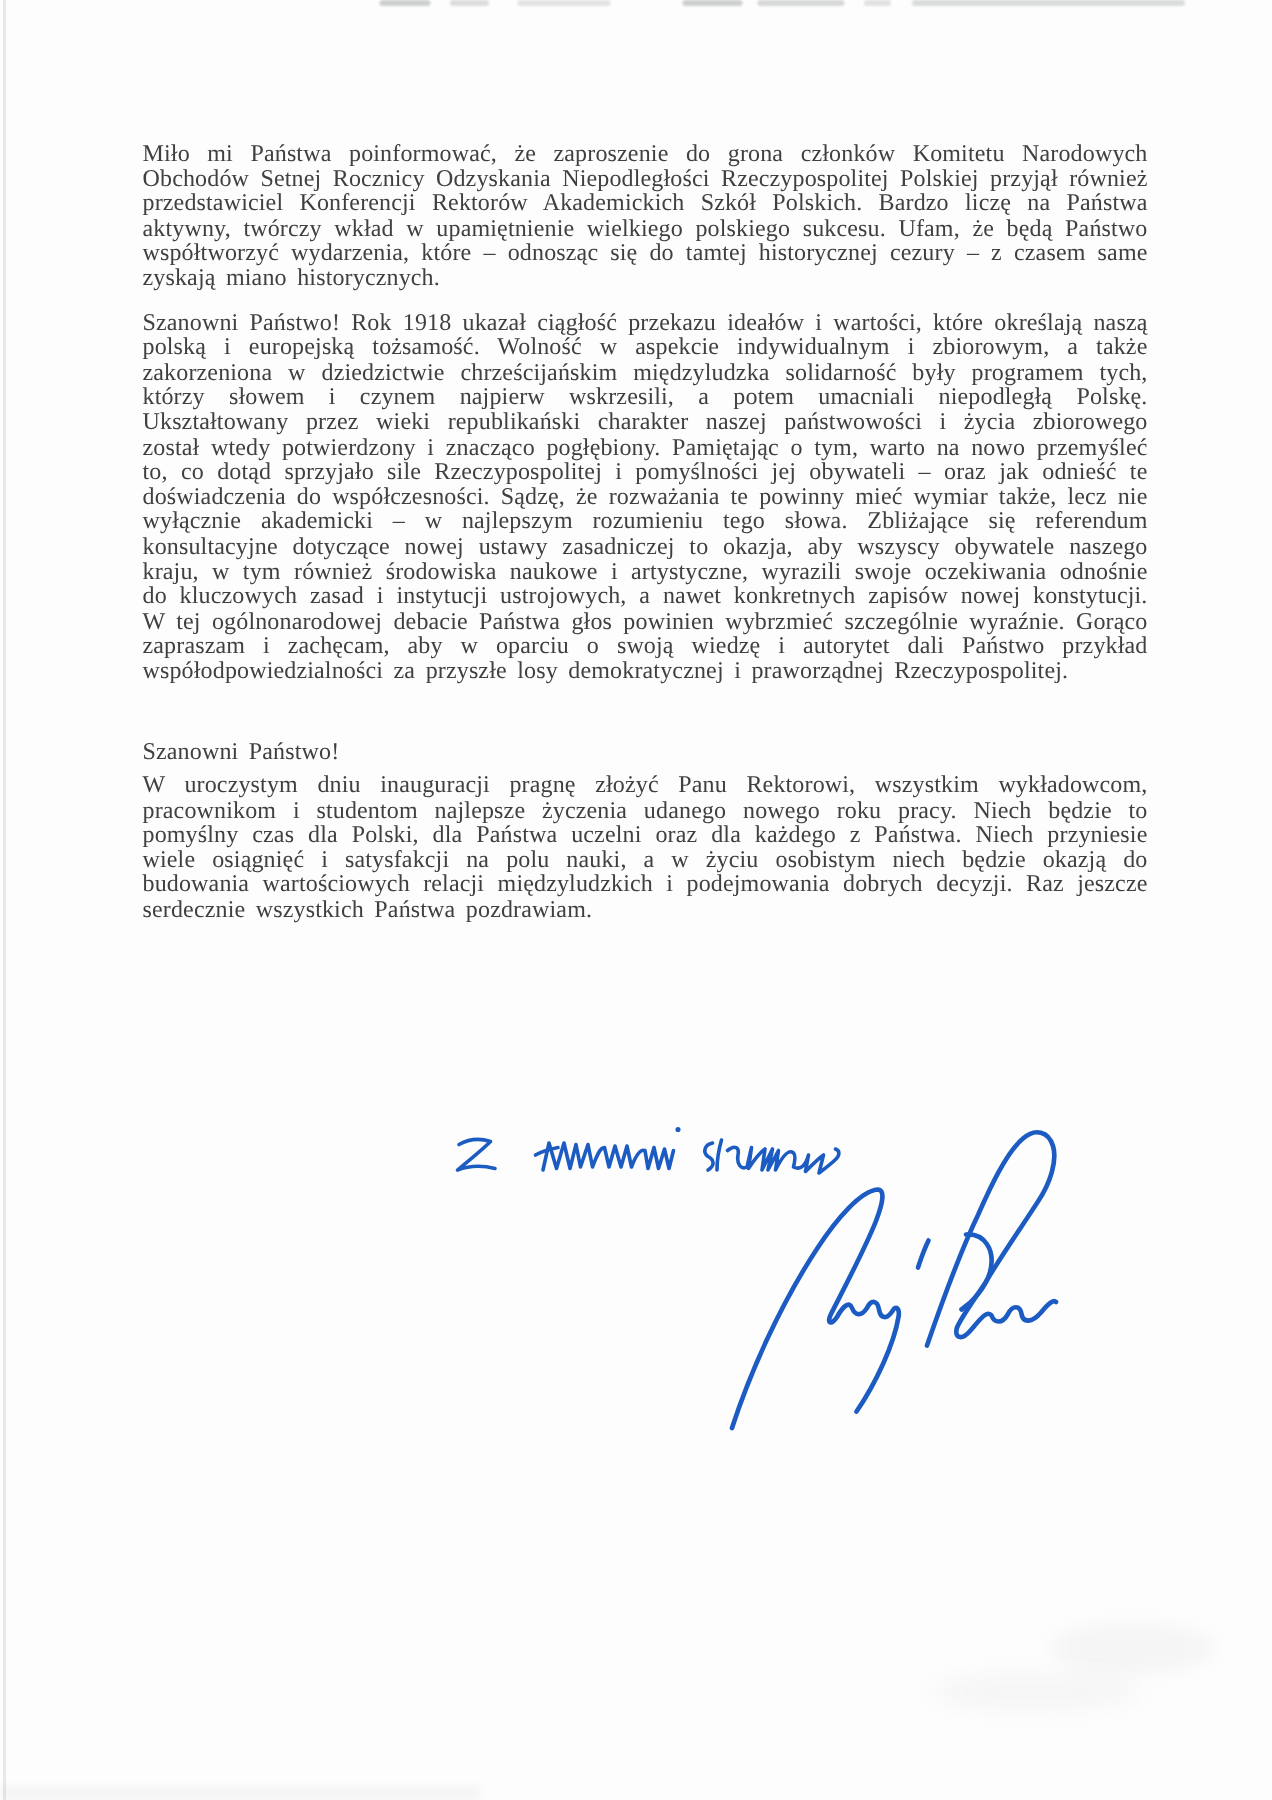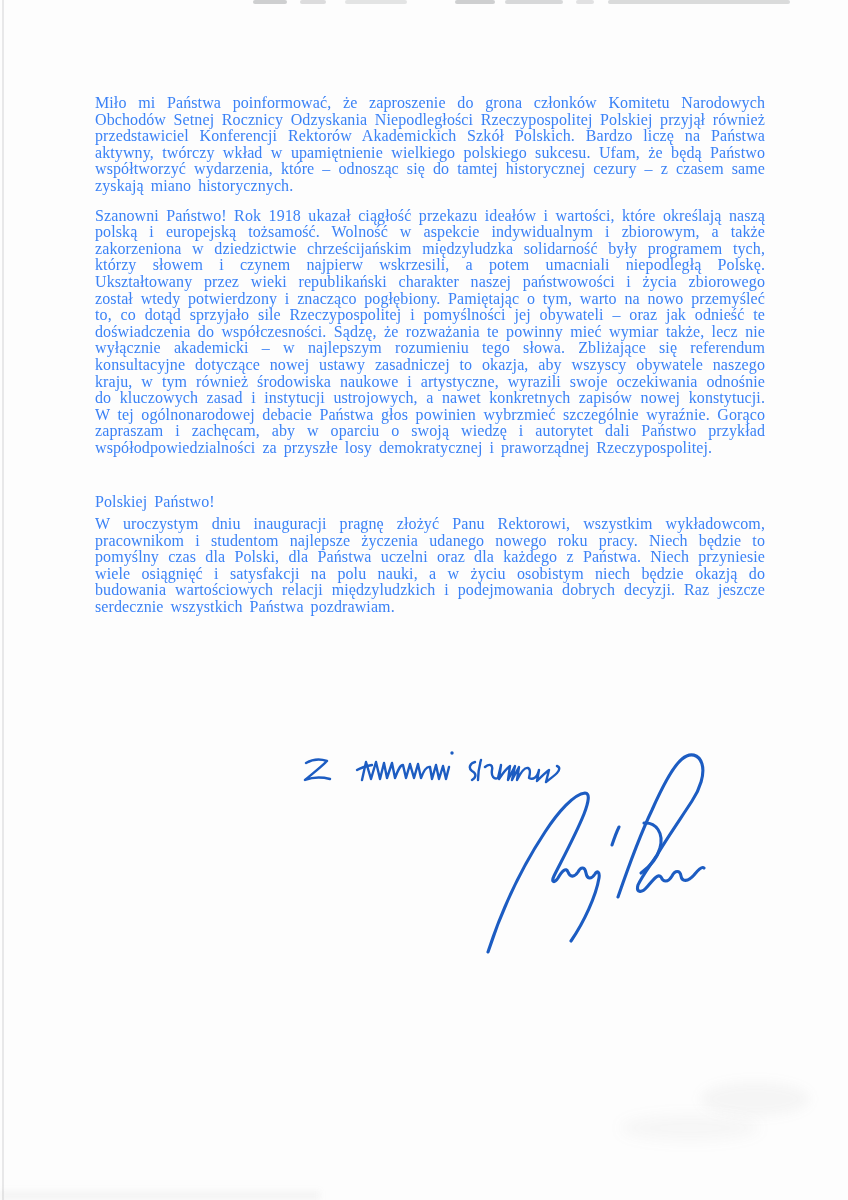--- a/index.html
+++ b/index.html
@@ -34,21 +34,21 @@
     background: rgba(120,120,122,0.06); border-radius: 50%; filter: blur(6px); }
   .blob2 { left: 620px; top: 1115px; width: 140px; height: 26px;
     background: rgba(120,120,122,0.05); border-radius: 50%; filter: blur(7px); }
   .bottom-band { left: 0; top: 1191px; width: 320px; height: 9px;
     background: rgba(130,130,132,0.07); filter: blur(3px); }
 
   
   .letter-body {
     position: absolute;
     left: 95px; top: 95px; width: 670px;
-    color: #3b82f6;
+    color: #404040;
     font-size: 16px;
     line-height: 16.6px;
     letter-spacing: 0.1px;
   }
   .letter-body p {
     margin: 0 0 13px 0;
     text-align: justify;
     word-spacing: 0.18em;
     hyphens: none;
   }
@@ -79,21 +79,21 @@
   <div class="artifact smudge sm6"></div>
   <div class="artifact smudge sm7"></div>
   <div class="artifact edge-left"></div>
   <div class="artifact blob1"></div>
   <div class="artifact blob2"></div>
   <div class="artifact bottom-band"></div>
 
   <div class="letter-body">
     <p class="para1">Miło mi Państwa poinformować, że zaproszenie do grona członków Komitetu Narodowych Obchodów Setnej Rocznicy Odzyskania Niepodległości Rzeczypospolitej Polskiej przyjął również przedstawiciel Konferencji Rektorów Akademickich Szkół Polskich. Bardzo liczę na Państwa aktywny, twórczy wkład w upamiętnienie wielkiego polskiego sukcesu. Ufam, że będą Państwo współtworzyć wydarzenia, które – odnosząc się do tamtej historycznej cezury – z czasem same zyskają miano historycznych.</p>
     <p class="para2">Szanowni Państwo! Rok 1918 ukazał ciągłość przekazu ideałów i wartości, które określają naszą polską i europejską tożsamość. Wolność w aspekcie indywidualnym i zbiorowym, a także zakorzeniona w dziedzictwie chrześcijańskim międzyludzka solidarność były programem tych, którzy słowem i czynem najpierw wskrzesili, a potem umacniali niepodległą Polskę. Ukształtowany przez wieki republikański charakter naszej państwowości i życia zbiorowego został wtedy potwierdzony i znacząco pogłębiony. Pamiętając o tym, warto na nowo przemyśleć to, co dotąd sprzyjało sile Rzeczypospolitej i pomyślności jej obywateli – oraz jak odnieść te doświadczenia do współczesności. Sądzę, że rozważania te powinny mieć wymiar także, lecz nie wyłącznie akademicki – w najlepszym rozumieniu tego słowa. Zbliżające się referendum konsultacyjne dotyczące nowej ustawy zasadniczej to okazja, aby wszyscy obywatele naszego kraju, w tym również środowiska naukowe i artystyczne, wyrazili swoje oczekiwania odnośnie do kluczowych zasad i instytucji ustrojowych, a nawet konkretnych zapisów nowej konstytucji. W tej ogólnonarodowej debacie Państwa głos powinien wybrzmieć szczególnie wyraźnie. Gorąco zapraszam i zachęcam, aby w oparciu o swoją wiedzę i autorytet dali Państwo przykład współodpowiedzialności za przyszłe losy demokratycznej i praworządnej Rzeczypospolitej.</p>
-    <p class="salutation">Polskiej Państwo!</p>
+    <p class="salutation">Szanowni Państwo!</p>
     <p class="para3">W uroczystym dniu inauguracji pragnę złożyć Panu Rektorowi, wszystkim wykładowcom, pracownikom i studentom najlepsze życzenia udanego nowego roku pracy. Niech będzie to pomyślny czas dla Polski, dla Państwa uczelni oraz dla każdego z Państwa. Niech przyniesie wiele osiągnięć i satysfakcji na polu nauki, a w życiu osobistym niech będzie okazją do budowania wartościowych relacji międzyludzkich i podejmowania dobrych decyzji. Raz jeszcze serdecznie wszystkich Państwa pozdrawiam.</p>
   </div>
 
   <svg class="handwriting" viewBox="0 0 848 1200" aria-hidden="false">
 
     <g class="ink closing">
       <title>Z wyrazami szacunku</title>
       <path d="M306,763 C313,759 321,759 327,761 C320,768 312,774 305,780 C313,777 322,777 330,779"></path>
       <path d="M357,770 C362,767 367,766 372,765"></path>
       <path d="M362,780 L366,762 L371,779 L376,762 L380,779 L384,763 L387,778 L392,763 L395,778 C398,770 400,765 403,765 L406,778 L410,764 L414,778 L418,764 L421,778 C424,770 427,766 430,767 L432,779 L436,765 L439,779 L443,766 L446,779 L449,767"></path>

